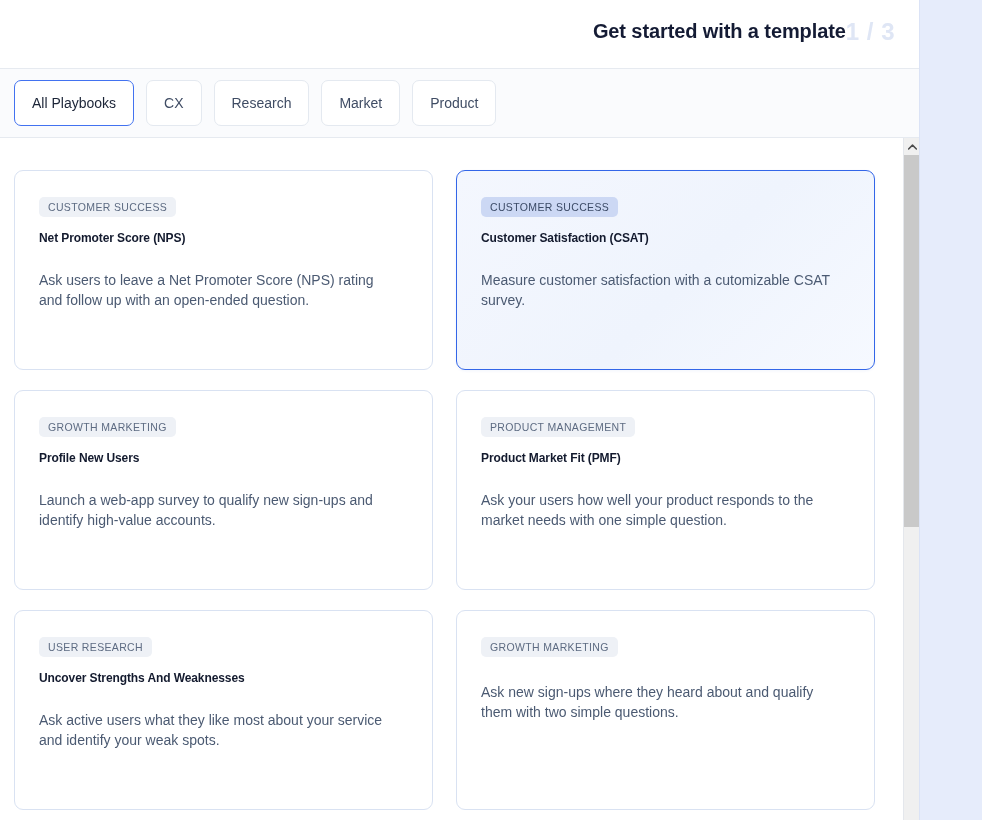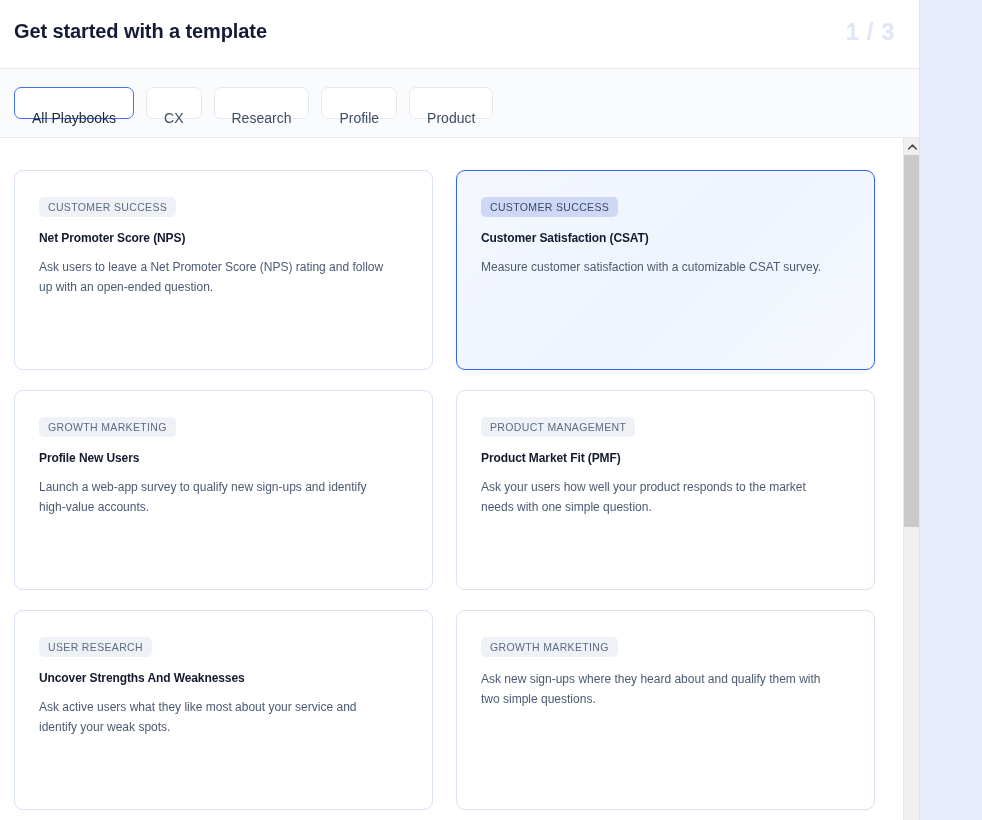--- a/index.html
+++ b/index.html
@@ -32,21 +32,21 @@
   }
 
   
   .header {
     height: 69px;
     flex: 0 0 69px;
     background: #ffffff;
     border-bottom: 1px solid #e6eaf0;
     display: flex;
     align-items: center;
-    justify-content: space-between;
+    justify-content: flex-end;
     padding: 0 24px 5px 14px;
   }
   .header-title {
     font-size: 20px;
     font-weight: bold;
     color: #141b34;
     letter-spacing: -0.1px;
   }
   .header-step {
     font-size: 24px;
@@ -60,22 +60,22 @@
     height: 69px;
     flex: 0 0 69px;
     background: #fafbfd;
     border-bottom: 1px solid #e6eaf0;
     display: flex;
     align-items: center;
     gap: 12px;
     padding: 0 14px;
   }
   .tab {
-    height: 32px;
-    padding: 12px 17px;
+    height: 46px;
+    padding: 0 17px;
     border-radius: 7px;
     border: 1px solid #e4e9f0;
     background: #ffffff;
     color: #3f4c64;
     font-size: 14px;
     line-height: 36px;
     cursor: pointer;
     white-space: nowrap;
     font-family: "Liberation Sans", sans-serif;
   }
@@ -135,22 +135,22 @@
 
   .card-title {
     margin-top: 14px;
     font-size: 12px;
     font-weight: bold;
     color: #131a2e;
     letter-spacing: -0.1px;
   }
 
   .card-desc {
-    margin-top: 12px;
-    font-size: 12px;
+    margin-top: 25px;
+    font-size: 14px;
     line-height: 20px;
     color: #4b5a72;
     max-width: 355px;
   }
 
   
   .scrollbar {
     position: absolute;
     top: 0;
     right: 0;
@@ -199,21 +199,21 @@
 
     <div class="header">
       <div class="header-title">Get started with a template</div>
       <div class="header-step">1 / 3</div>
     </div>
 
     <div class="tabbar" id="tabbar">
         <button class="tab active">All Playbooks</button>
         <button class="tab">CX</button>
         <button class="tab">Research</button>
-        <button class="tab">Profile</button>
+        <button class="tab">Market</button>
         <button class="tab">Product</button>
       </div>
 
     <div class="scroll-region">
       <div class="cards" id="cardgrid">
           <div class="card"><span class="badge">CUSTOMER SUCCESS</span><div class="card-title">Net Promoter Score (NPS)</div><div class="card-desc">Ask users to leave a Net Promoter Score (NPS) rating and follow up with an open-ended question.</div></div>
           <div class="card selected"><span class="badge">CUSTOMER SUCCESS</span><div class="card-title">Customer Satisfaction (CSAT)</div><div class="card-desc">Measure customer satisfaction with a cutomizable CSAT survey.</div></div>
           <div class="card"><span class="badge">GROWTH MARKETING</span><div class="card-title">Profile New Users</div><div class="card-desc">Launch a web-app survey to qualify new sign-ups and identify high-value accounts.</div></div>
           <div class="card"><span class="badge">PRODUCT MANAGEMENT</span><div class="card-title">Product Market Fit (PMF)</div><div class="card-desc">Ask your users how well your product responds to the market needs with one simple question.</div></div>
           <div class="card"><span class="badge">USER RESEARCH</span><div class="card-title">Uncover Strengths And Weaknesses</div><div class="card-desc">Ask active users what they like most about your service and identify your weak spots.</div></div>

